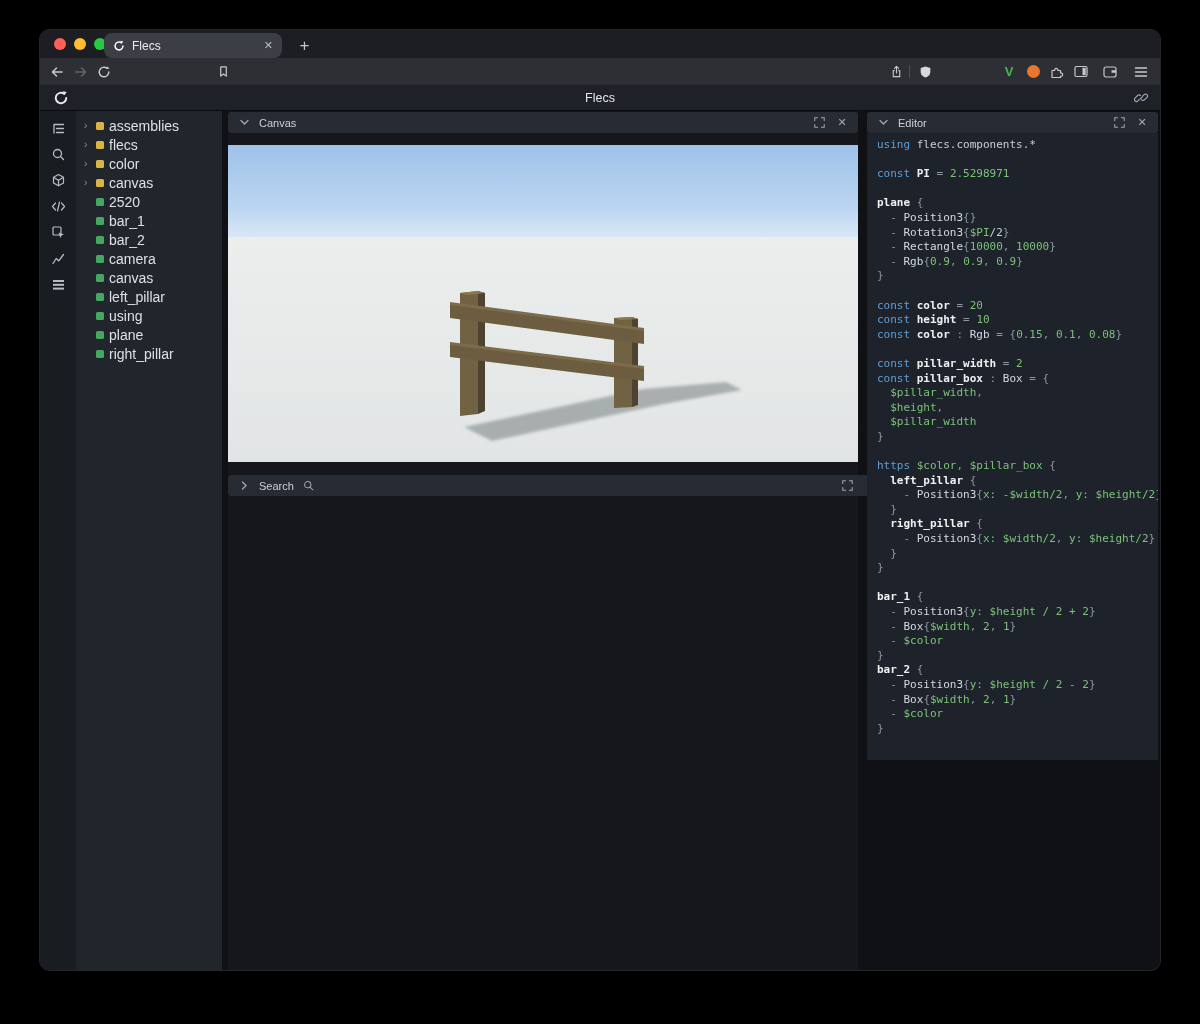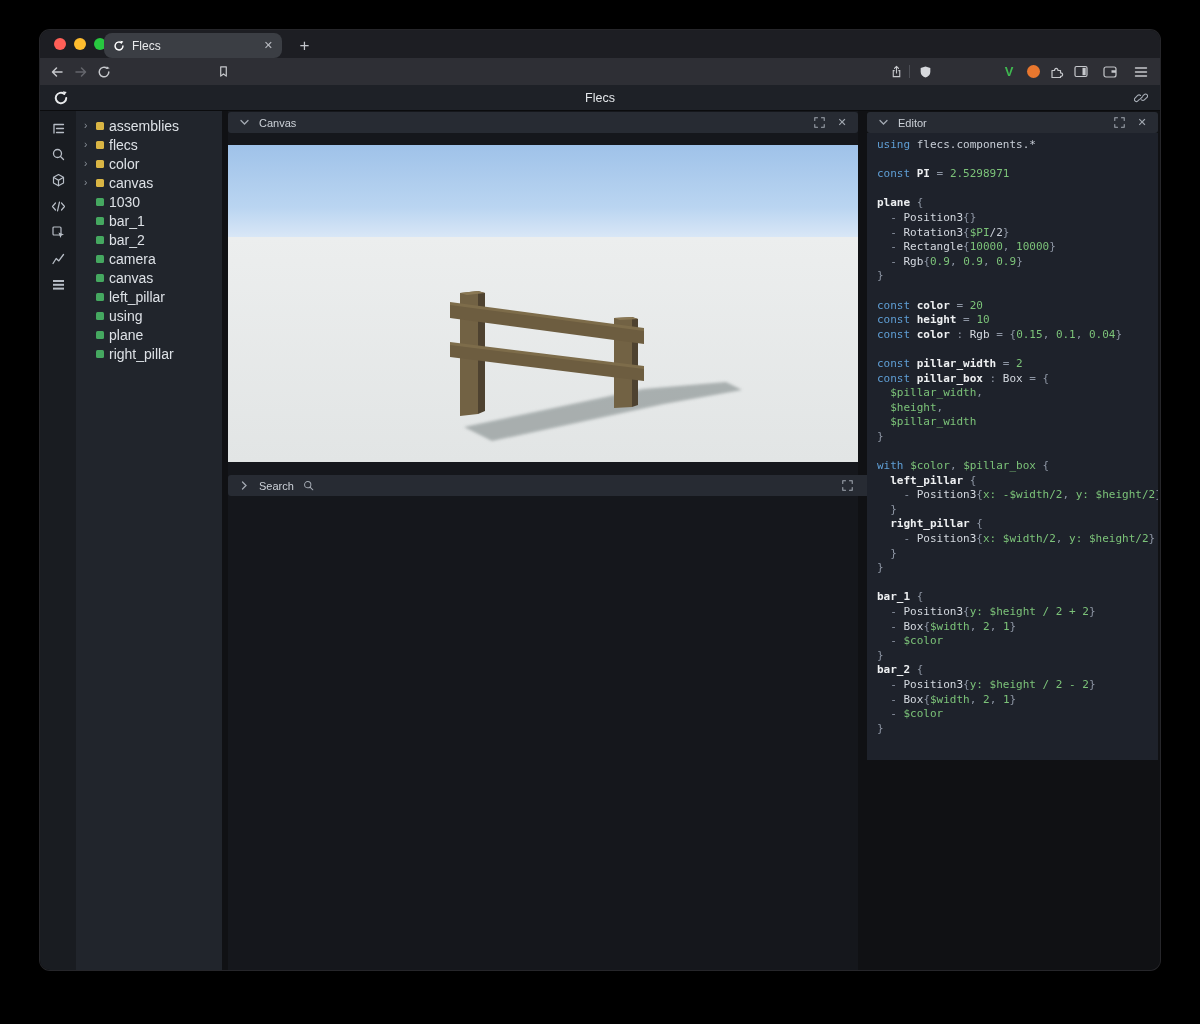--- a/index.html
+++ b/index.html
@@ -234,21 +234,21 @@
 
   <div class="tree-row">
     <span class="tree-chevron">›</span>
     <span class="tree-square" style="background: rgb(217, 181, 68);"></span>
     <span class="tree-label">canvas</span>
   </div>
 
   <div class="tree-row">
     <span class="tree-chevron" style="visibility: hidden;">›</span>
     <span class="tree-square" style="background: rgb(69, 168, 96);"></span>
-    <span class="tree-label">1030</span>
+    <span class="tree-label">2520</span>
   </div>
 
   <div class="tree-row">
     <span class="tree-chevron" style="visibility: hidden;">›</span>
     <span class="tree-square" style="background: rgb(69, 168, 96);"></span>
     <span class="tree-label">bar_1</span>
   </div>
 
   <div class="tree-row">
     <span class="tree-chevron" style="visibility: hidden;">›</span>
@@ -390,30 +390,30 @@
             <div class="cl"> </div>
             <div class="cl"><span class="tk-e">plane</span><span class="tk-p"> {</span></div>
             <div class="cl"><span class="tk-p">  - </span><span class="tk-c">Position3</span><span class="tk-p">{}</span></div>
             <div class="cl"><span class="tk-p">  - </span><span class="tk-c">Rotation3</span><span class="tk-p">{</span><span class="tk-v">$PI</span><span class="tk-t">/2</span><span class="tk-p">}</span></div>
             <div class="cl"><span class="tk-p">  - </span><span class="tk-c">Rectangle</span><span class="tk-p">{</span><span class="tk-v">10000</span><span class="tk-p">, </span><span class="tk-v">10000</span><span class="tk-p">}</span></div>
             <div class="cl"><span class="tk-p">  - </span><span class="tk-c">Rgb</span><span class="tk-p">{</span><span class="tk-v">0.9</span><span class="tk-p">, </span><span class="tk-v">0.9</span><span class="tk-p">, </span><span class="tk-v">0.9</span><span class="tk-p">}</span></div>
             <div class="cl"><span class="tk-p">}</span></div>
             <div class="cl"> </div>
             <div class="cl"><span class="tk-k">const </span><span class="tk-e">color</span><span class="tk-p"> = </span><span class="tk-v">20</span></div>
             <div class="cl"><span class="tk-k">const </span><span class="tk-e">height</span><span class="tk-p"> = </span><span class="tk-v">10</span></div>
-            <div class="cl"><span class="tk-k">const </span><span class="tk-e">color</span><span class="tk-p"> : </span><span class="tk-c">Rgb</span><span class="tk-p"> = {</span><span class="tk-v">0.15</span><span class="tk-p">, </span><span class="tk-v">0.1</span><span class="tk-p">, </span><span class="tk-v">0.04</span><span class="tk-p">}</span></div>
+            <div class="cl"><span class="tk-k">const </span><span class="tk-e">color</span><span class="tk-p"> : </span><span class="tk-c">Rgb</span><span class="tk-p"> = {</span><span class="tk-v">0.15</span><span class="tk-p">, </span><span class="tk-v">0.1</span><span class="tk-p">, </span><span class="tk-v">0.08</span><span class="tk-p">}</span></div>
             <div class="cl"> </div>
             <div class="cl"><span class="tk-k">const </span><span class="tk-e">pillar_width</span><span class="tk-p"> = </span><span class="tk-v">2</span></div>
             <div class="cl"><span class="tk-k">const </span><span class="tk-e">pillar_box</span><span class="tk-p"> : </span><span class="tk-c">Box</span><span class="tk-p"> = {</span></div>
             <div class="cl"><span class="tk-t">  </span><span class="tk-v">$pillar_width</span><span class="tk-p">,</span></div>
             <div class="cl"><span class="tk-t">  </span><span class="tk-v">$height</span><span class="tk-p">,</span></div>
             <div class="cl"><span class="tk-t">  </span><span class="tk-v">$pillar_width</span></div>
             <div class="cl"><span class="tk-p">}</span></div>
             <div class="cl"> </div>
-            <div class="cl"><span class="tk-k">with </span><span class="tk-v">$color</span><span class="tk-p">, </span><span class="tk-v">$pillar_box</span><span class="tk-p"> {</span></div>
+            <div class="cl"><span class="tk-k">https </span><span class="tk-v">$color</span><span class="tk-p">, </span><span class="tk-v">$pillar_box</span><span class="tk-p"> {</span></div>
             <div class="cl"><span class="tk-t">  </span><span class="tk-e">left_pillar</span><span class="tk-p"> {</span></div>
             <div class="cl"><span class="tk-p">    - </span><span class="tk-c">Position3</span><span class="tk-p">{</span><span class="tk-v">x: -$width/2</span><span class="tk-p">, </span><span class="tk-v">y: $height/2</span><span class="tk-p">}</span></div>
             <div class="cl"><span class="tk-p">  }</span></div>
             <div class="cl"><span class="tk-t">  </span><span class="tk-e">right_pillar</span><span class="tk-p"> {</span></div>
             <div class="cl"><span class="tk-p">    - </span><span class="tk-c">Position3</span><span class="tk-p">{</span><span class="tk-v">x: $width/2</span><span class="tk-p">, </span><span class="tk-v">y: $height/2</span><span class="tk-p">}</span></div>
             <div class="cl"><span class="tk-p">  }</span></div>
             <div class="cl"><span class="tk-p">}</span></div>
             <div class="cl"> </div>
             <div class="cl"><span class="tk-e">bar_1</span><span class="tk-p"> {</span></div>
             <div class="cl"><span class="tk-p">  - </span><span class="tk-c">Position3</span><span class="tk-p">{</span><span class="tk-v">y: $height / 2 + 2</span><span class="tk-p">}</span></div>

